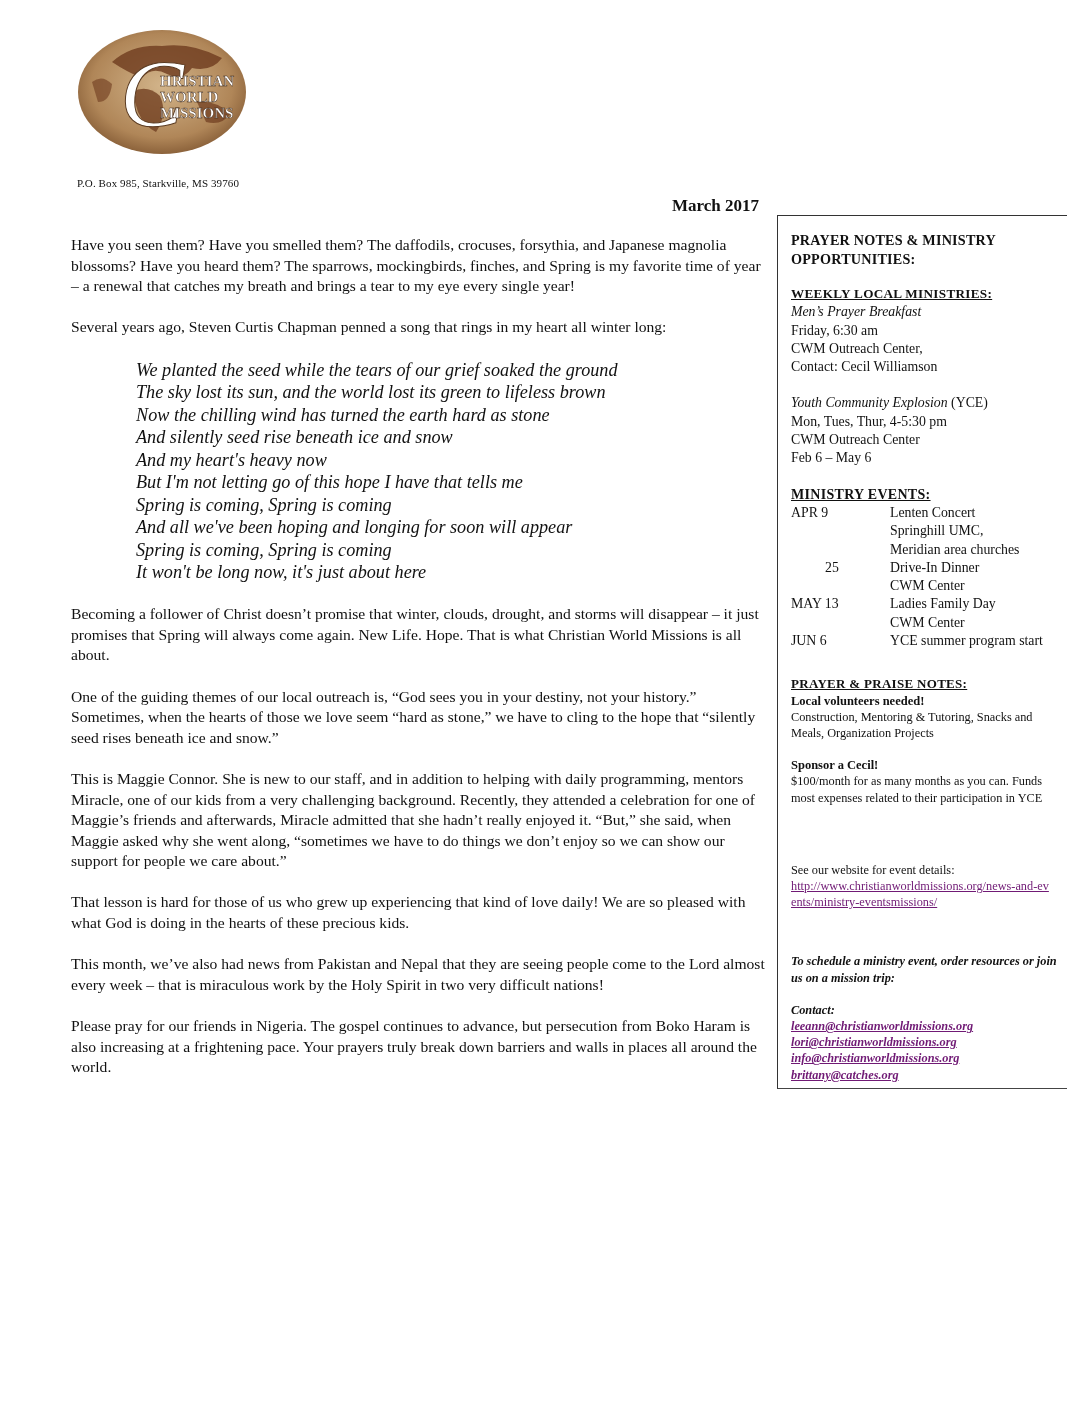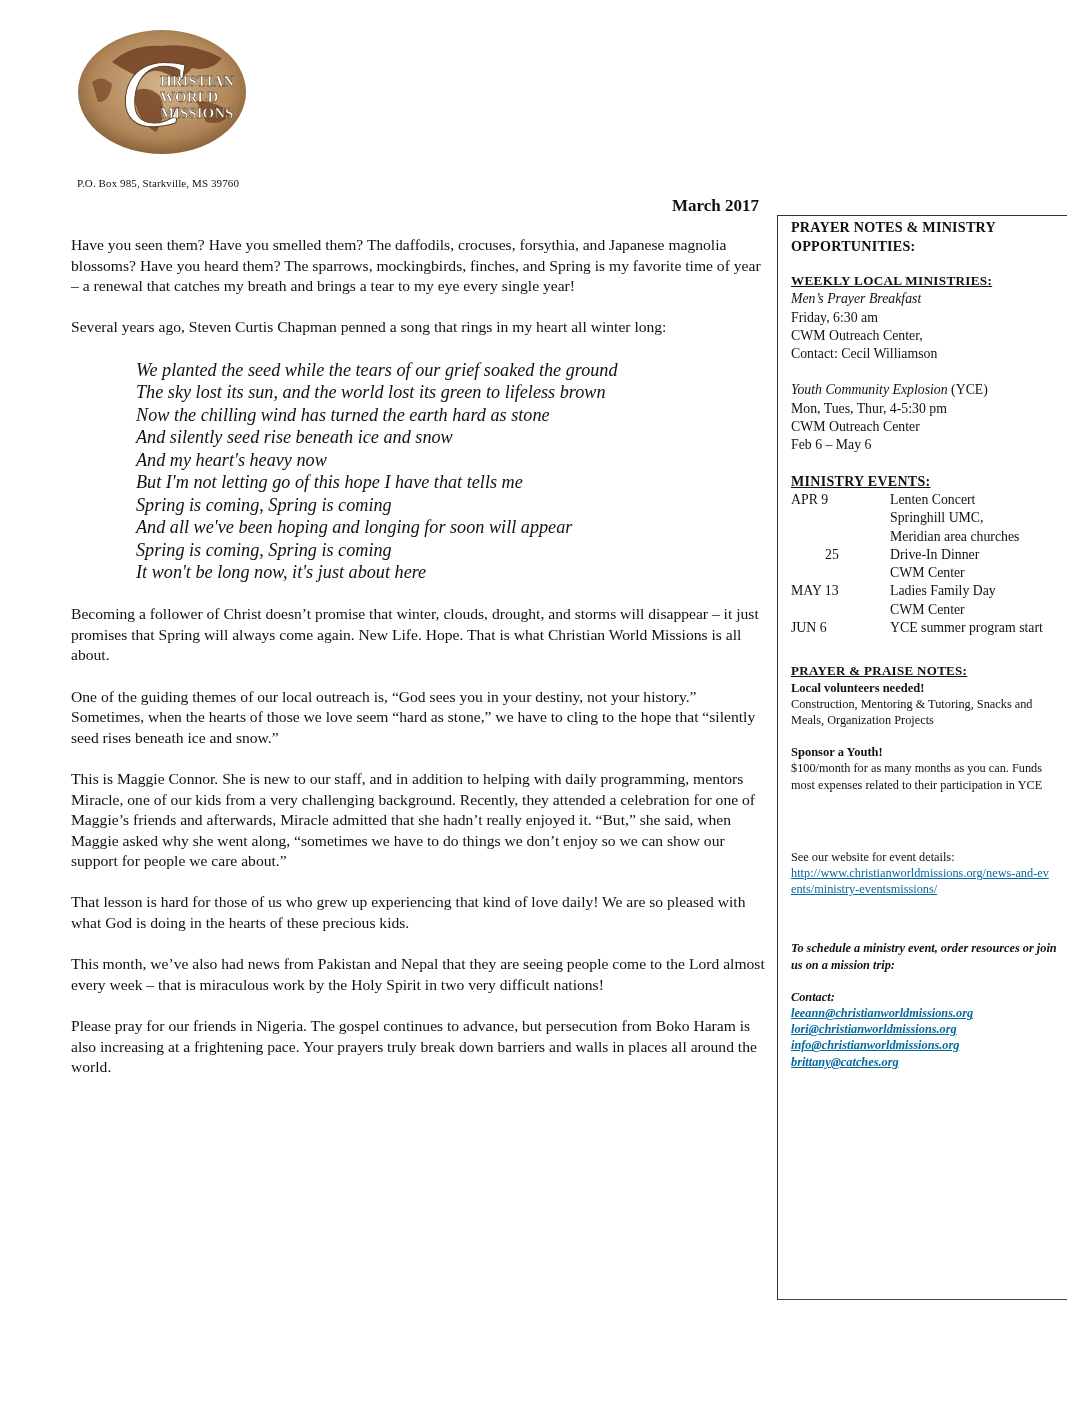--- a/index.html
+++ b/index.html
@@ -19,36 +19,36 @@
   }
   .main {
     position: absolute; left: 71px; top: 235px; width: 700px; font-size: 15.6px; line-height: 20.6px;
   }
   .main p { margin: 0 0 20.6px 0; }
   .poem {
     margin: 0 0 20.6px 65px !important; font-style: italic; font-size: 18.2px; line-height: 22.5px;
   }
   .poem span { display: block; white-space: nowrap; }
   .sidebar {
-    position: absolute; left: 777px; top: 215px; width: 290px; height: 1085px;
+    position: absolute; left: 777px; top: 215px; width: 290px; height: 874px;
     border-left: 1.5px solid #333; border-top: 1.5px solid #333; border-bottom: 1.5px solid #444;
-    box-sizing: border-box; padding: 2px 0 0 13px; font-size: 13.8px; line-height: 18.3px;
+    box-sizing: border-box; padding: 15px 0 0 13px; font-size: 13.8px; line-height: 18.3px;
   }
   .sb-head { font-weight: bold; font-size: 14.2px; line-height: 18.5px; letter-spacing: 0.2px; margin-bottom: 17px; }
   .sb-sec { font-weight: bold; text-decoration: underline; font-size: 13.2px; letter-spacing: 0.3px; }
   .sb-sec.big { font-size: 14px; }
   .bi { font-weight: normal; font-style: italic; }
   .gap { height: 18px; }
   .gap-s { height: 8px; }
   .event-row { display: flex; gap: 20px; }
   .event-row .d { width: 79px; flex: none; }
   .event-row .d.indent { padding-left: 34px; width: 45px; }
   .small { font-size: 12.3px; line-height: 16.2px; }
   .small b { font-size: 12.5px; }
-  .link { color: #0369a1; }
+  .link { color: #701a75; }
   .contact-links .link { font-style: italic; font-weight: bold; display: block; }
   .it { font-style: italic; font-weight: bold; }
 </style>
 </head>
 <body>
 
 <div class="logo">
   <svg viewBox="0 0 176 136">
     <defs>
       <radialGradient id="gl" cx="50%" cy="45%" r="60%">
@@ -146,21 +146,21 @@
       </div>
   </div>
   <div class="gap"></div>
   <div class="gap-s"></div>
 
   <div class="small">
     <div class="sb-sec" style="font-size:13px;">PRAYER &amp; PRAISE NOTES:</div>
     <div><b>Local volunteers needed!</b></div>
     <div>Construction, Mentoring &amp; Tutoring,  Snacks and Meals, Organization Projects</div>
     <div style="height:16px"></div>
-    <div><b>Sponsor a Youth!</b></div>
+    <div><b>Sponsor a Cecil!</b></div>
     <div>$100/month for as many months as you can. Funds most expenses related to their participation in YCE</div>
     <div style="height:56px"></div>
     <div>See our website for event details:</div>
     <a class="link" href="#" style="word-break:break-all; display:block; width:262px;">http://www.christianworldmissions.org/news-and-events/ministry-eventsmissions/</a>
     <div style="height:12px"></div>
     <div class="it" style="width:268px;margin-top:31px;">To schedule a ministry event, order resources or join us on a mission trip:</div>
     <div style="height:16px"></div>
     <div class="it">Contact:</div>
     <div class="contact-links">
       <a class="link" href="#">leeann@christianworldmissions.org</a>

